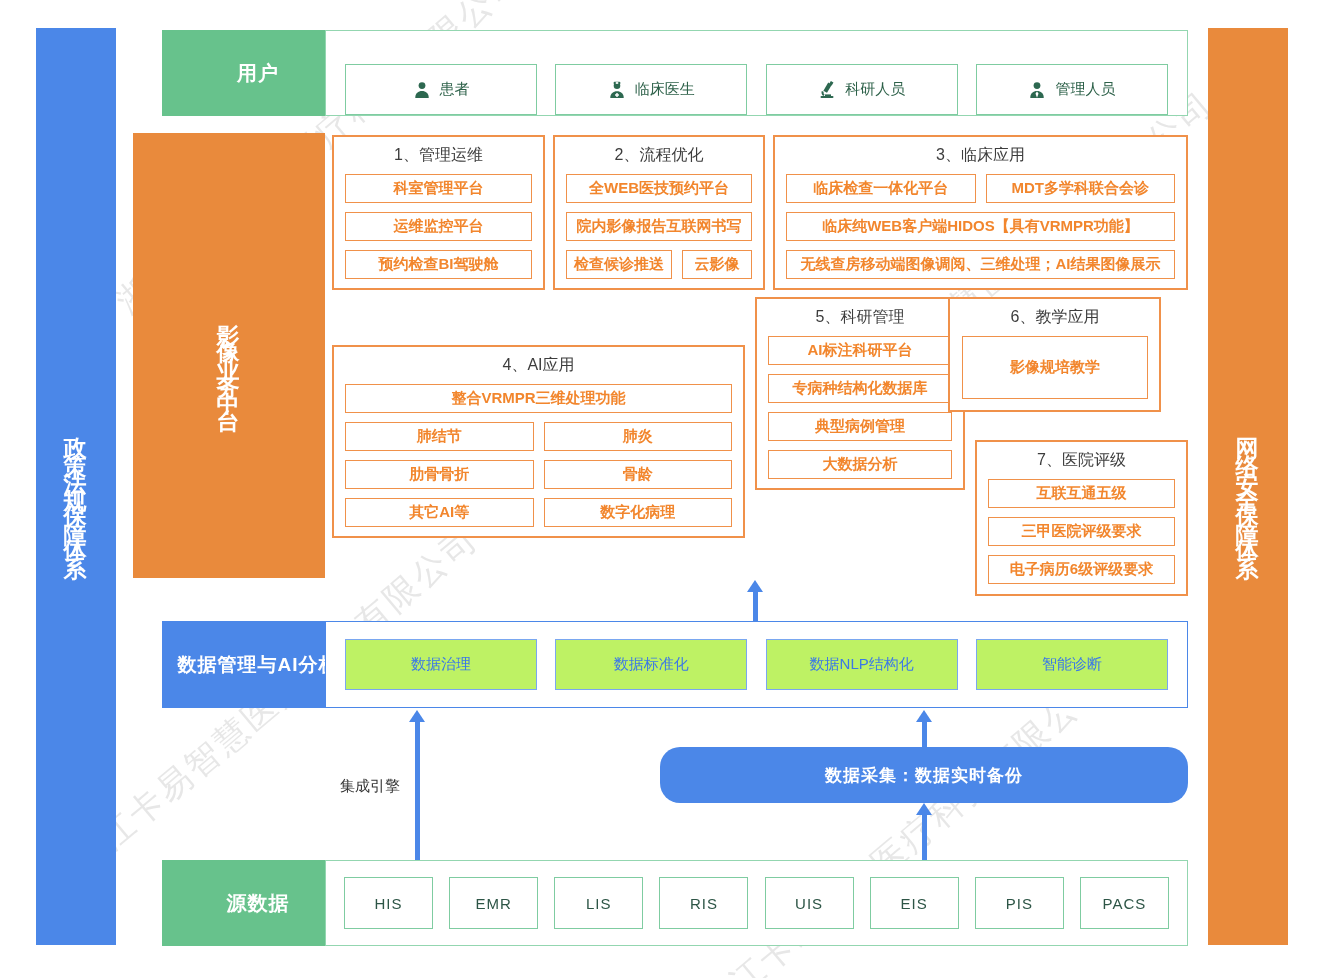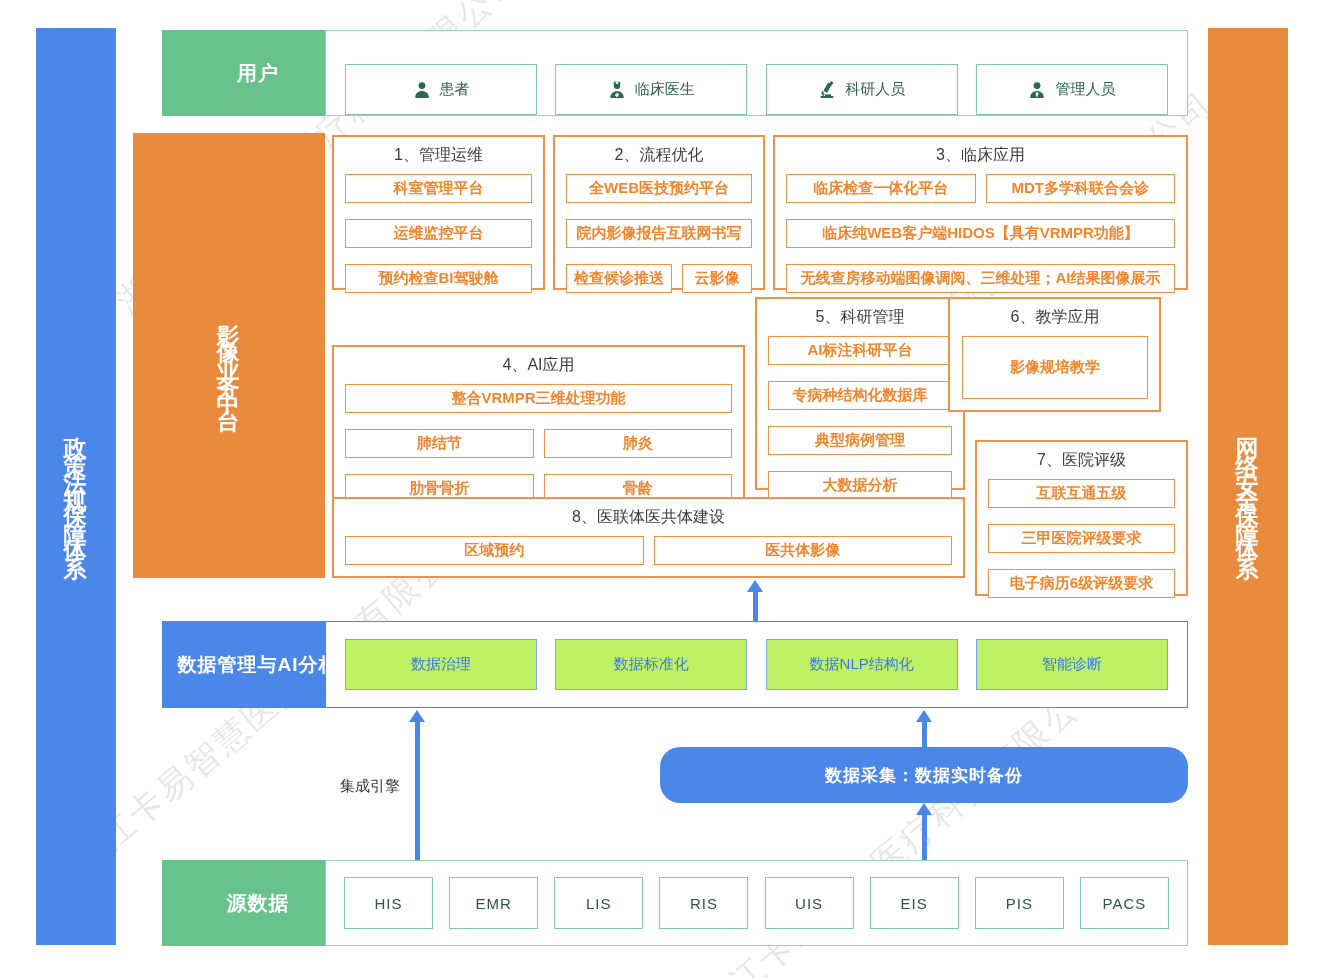--- a/index.html
+++ b/index.html
@@ -22,21 +22,21 @@
   .user-item{width:190px;height:49px;border:1.5px solid #7fcca1;display:flex;align-items:center;justify-content:center;
              gap:9px;color:#2d6149;font-size:15px;background:#fff;}
   .user-item svg{display:block;}
   
   .platform-panel{position:absolute;left:133px;top:133px;width:192px;height:445px;background:#e98a3c;
                   display:flex;align-items:center;justify-content:center;z-index:2;}
   
   .section{position:absolute;border:2px solid #f0914a;background:#fff;box-sizing:border-box;
            display:flex;flex-direction:column;padding:5px 11px 11px;z-index:2;}
   .sec-title{text-align:center;color:#3d3d3d;font-size:16px;font-weight:500;padding:3px 0 2px;}
-  .sec-body{flex:1;display:flex;flex-direction:column;justify-content:space-between;gap:16px;margin-top:6px;}
+  .sec-body{flex:1;display:flex;flex-direction:column;justify-content:space-between;gap:9px;margin-top:6px;}
   .prow{display:flex;gap:10px;flex:1;}
   .pitem{border:1.5px solid #f0914a;color:#f2862d;font-weight:600;font-size:15px;background:#fff;
          display:flex;align-items:center;justify-content:center;flex:1;min-height:27px;text-align:center;padding:0 4px;}
   .s1{left:332px;top:135px;width:213px;height:155px;}
   .s2{left:553px;top:135px;width:212px;height:155px;}
   .s3{left:773px;top:135px;width:415px;height:155px;}
   .s4{left:332px;top:297px;width:413px;height:193px;margin-top:48px;}
   .s5{left:755px;top:297px;width:210px;height:193px;}
   .s6{left:948px;top:297px;width:213px;height:115px;padding-left:12px;}
   .s7{left:975px;top:440px;width:213px;height:156px;}
@@ -230,29 +230,20 @@
         </div>
       <div class="prow">
           <div class="pitem">三甲医院评级要求</div>
         </div>
       <div class="prow">
           <div class="pitem">电子病历6级评级要求</div>
         </div>
     </div>
   </div>
 
-  <div class="section s8">
-    <div class="sec-title">8、医联体医共体建设</div>
-    <div class="sec-body">
-      <div class="prow">
-        <div class="pitem">区域预约</div>
-        <div class="pitem">医共体影像</div>
-      </div>
-    </div>
-  </div>
 
   <div class="rowlabel dm-label">数据管理与AI分析</div>
   <div class="dm-box">
     <div class="dm-item">数据治理</div>
     <div class="dm-item">数据标准化</div>
     <div class="dm-item">数据NLP结构化</div>
     <div class="dm-item">智能诊断</div>
   </div>
 
   <div class="arrow" style="left:747px;top:580px;height:41px;">

